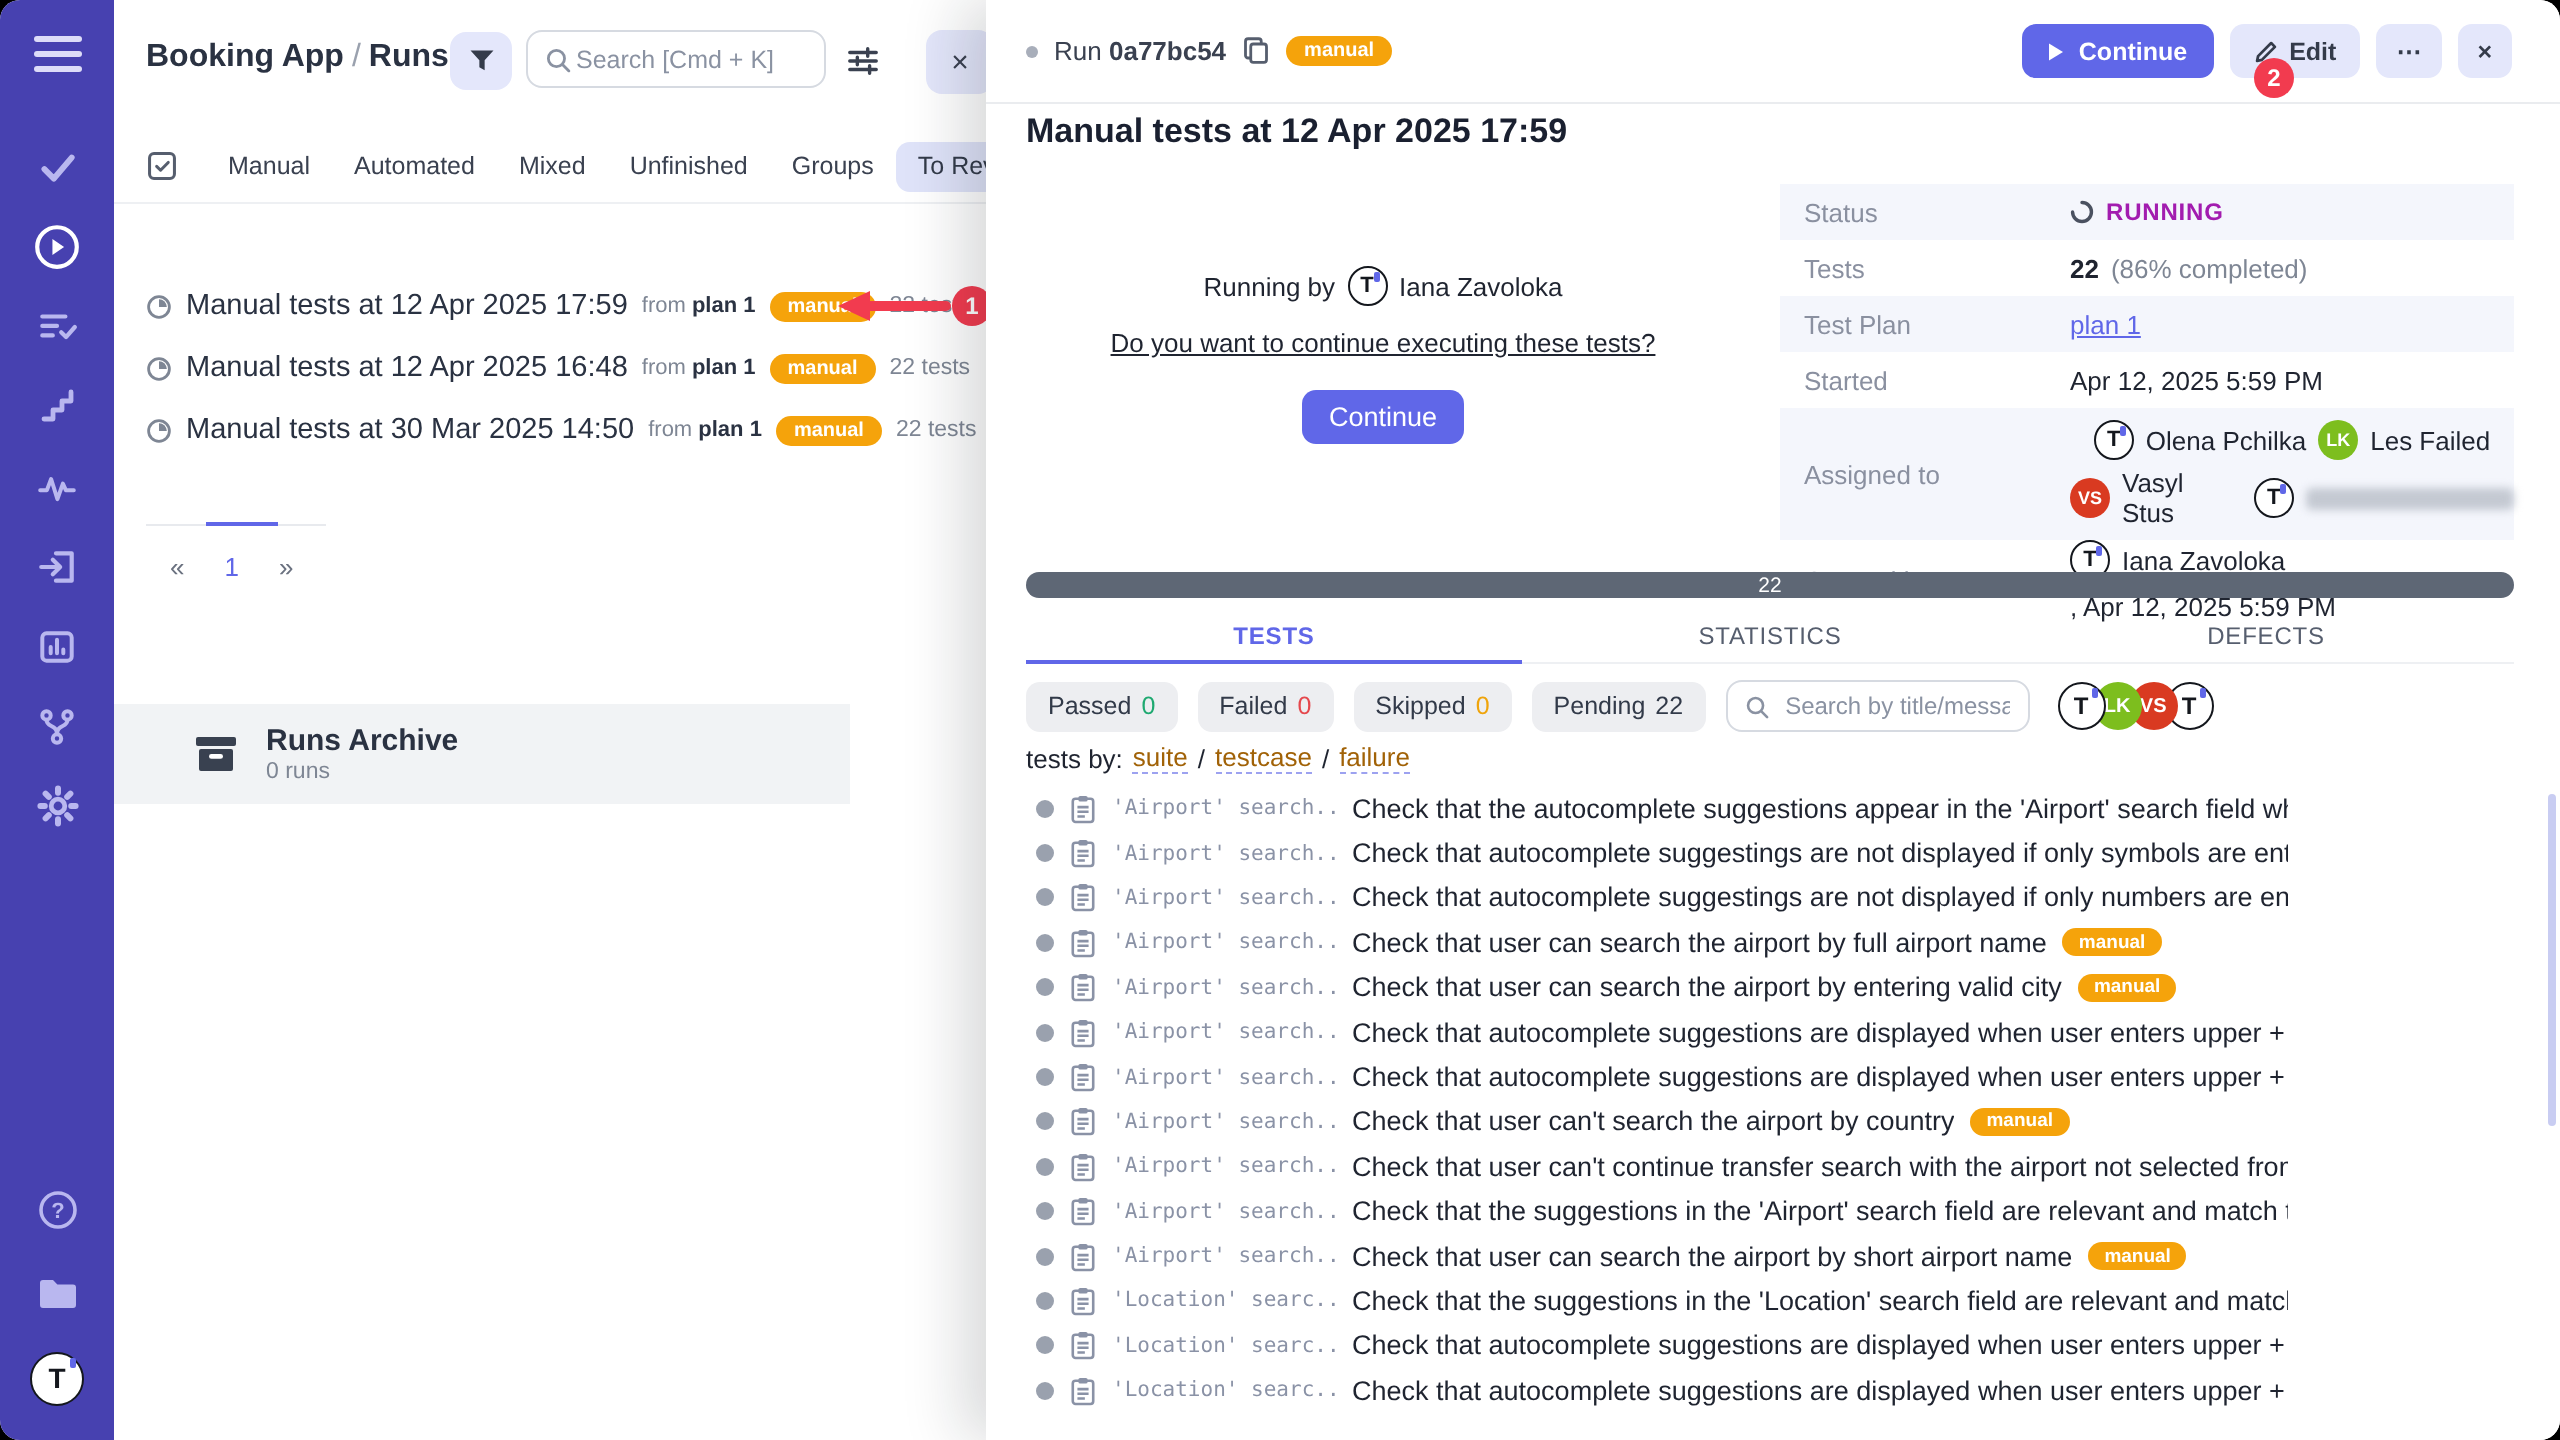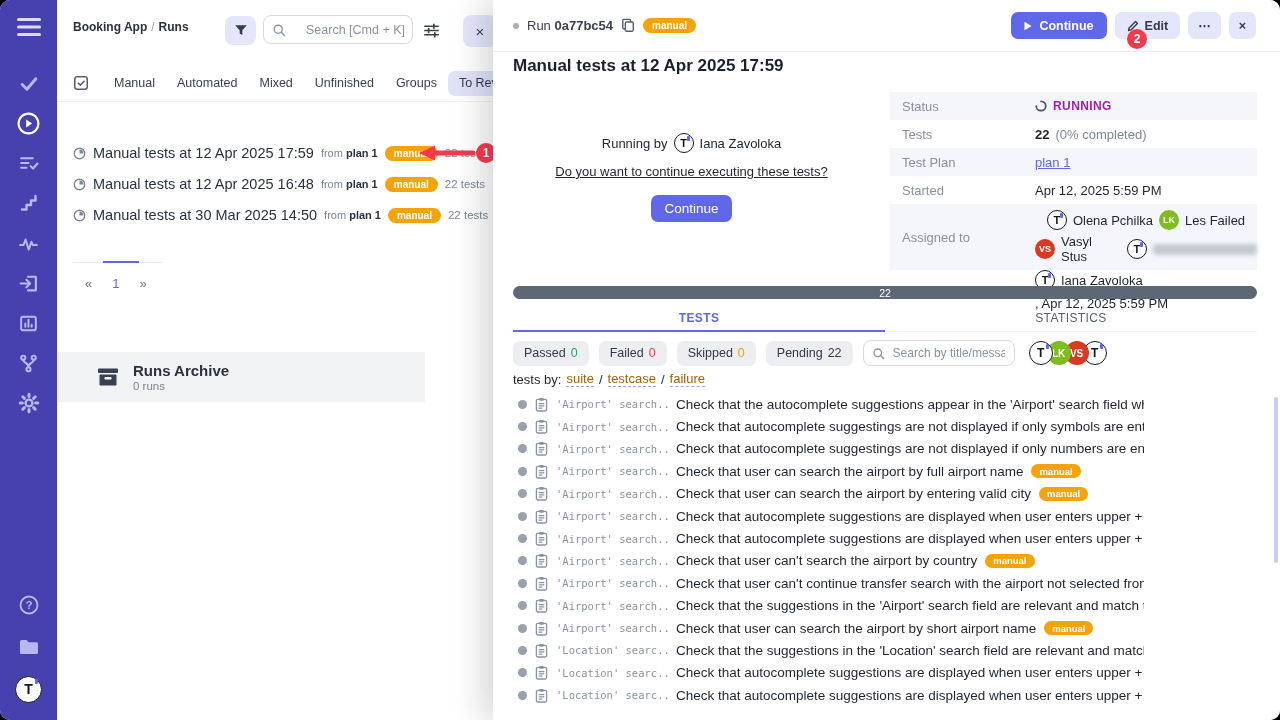--- a/index.html
+++ b/index.html
@@ -15,25 +15,25 @@
   .sb-spacer{flex:1 1 auto;}
   .tavatar{border-radius:50%;background:#fff;border:1.6px solid #14171D;color:#14171D;font-weight:bold;display:inline-flex;align-items:center;justify-content:center;position:relative;box-sizing:border-box;flex:0 0 auto;}
   .tavatar::after{content:'';position:absolute;width:3px;height:5px;background:#6067E8;top:2px;right:3px;border-radius:1px;}
   .tavatar.sz26{width:27px;height:27px;font-size:14px;}
   .tavatar.sz20{width:20px;height:20px;font-size:11px;}
   .tavatar.sz24{width:24px;height:24px;font-size:12px;}
   .init-av{border-radius:50%;color:#fff;font-weight:bold;display:inline-flex;align-items:center;justify-content:center;flex:0 0 auto;}
 
   
   .left-panel{position:absolute;left:57px;top:0;width:436px;height:720px;background:#fff;z-index:1;}
-  .lp-breadcrumb{position:absolute;left:16px;top:20px;font-size:12px;font-weight:bold;color:#2A3242;}
+  .lp-breadcrumb{position:absolute;left:16px;top:20px;font-size:16px;font-weight:bold;color:#2A3242;}
   .lp-breadcrumb .sep{color:#9AA1AE;font-weight:normal;padding:0 4px;}
   .btn-lav{background:#E4E7FB;border:none;border-radius:8px;display:inline-flex;align-items:center;justify-content:center;cursor:pointer;color:#343B4A;}
   .lp-filter-btn{position:absolute;left:168px;top:16px;width:31px;height:29px;}
-  .lp-search{position:absolute;left:206px;top:15px;width:150px;height:29px;border:1px solid #D6DAE1;border-radius:8px;display:flex;align-items:center;padding:0 8px;gap:18px;box-sizing:border-box;background:#fff;}
+  .lp-search{position:absolute;left:206px;top:15px;width:150px;height:29px;border:1px solid #D6DAE1;border-radius:8px;display:flex;align-items:center;padding:0 8px;gap:0;box-sizing:border-box;background:#fff;}
   .lp-search input{border:none;width:110px;font-size:12.5px;color:#39404E;background:transparent;}
   .lp-search input::placeholder{color:#8A92A2;}
   .lp-sliders{position:absolute;left:366px;top:22px;color:#3A4150;cursor:pointer;}
   .lp-close{position:absolute;left:406px;top:15px;width:34px;height:32px;font-size:15px;color:#3A4150;}
   .lp-tabs{position:absolute;left:16px;top:70px;width:420px;display:flex;align-items:center;gap:0;}
   .lp-tab-icon{color:#565E6E;margin-right:14px;cursor:pointer;}
   .lp-tab{font-size:12.5px;color:#3A4150;padding:6px 11px;cursor:pointer;white-space:nowrap;}
   .lp-tab.chip{background:#DFE3F9;border-radius:7px;}
   .lp-divider{position:absolute;left:0;top:101px;width:436px;height:1px;background:#EEF0F3;}
   .run-row{position:absolute;left:16px;width:420px;height:22px;display:flex;align-items:center;gap:7px;cursor:pointer;}
@@ -397,21 +397,21 @@
                 </svg>
               </span>
               <span>RUNNING</span>
             </span>
           </span>
       </div>
       <div class="info-row">
         <span class="info-label">Tests</span>
         <span class="info-value">
             <b>22</b>
-            <span class="muted">(0% completed)</span>
+            <span class="muted">(86% completed)</span>
           </span>
       </div>
       <div class="info-row alt">
         <span class="info-label">Test Plan</span>
         <span class="info-value">
             <span class="link">plan 1</span>
           </span>
       </div>
       <div class="info-row">
         <span class="info-label">Started</span>
@@ -444,20 +444,21 @@
       </div>
     </div>
 
     <div class="progress">
         <span>22</span>
       </div>
 
     <div class="rp-tabs">
       <span class="rp-tab active">TESTS</span>
       <span class="rp-tab">STATISTICS</span>
+      <span class="rp-tab">DEFECTS</span>
     </div>
 
     <div class="chips-row">
       <span class="chip">
           <span>Passed</span>
           <span class="c-green">0</span>
         </span>
       <span class="chip">
           <span>Failed</span>
           <span class="c-red">0</span>

